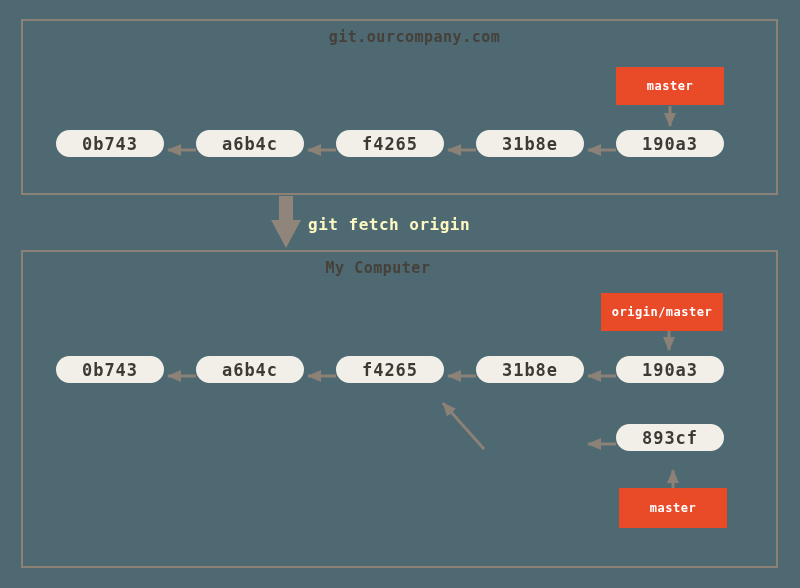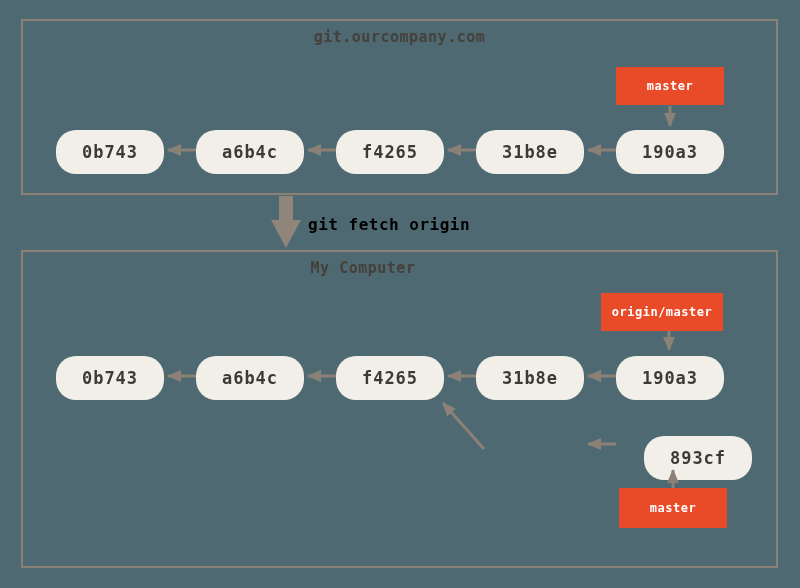--- a/index.html
+++ b/index.html
@@ -8,35 +8,35 @@
     background:#4e6971;
     font-family:"DejaVu Sans Mono","Liberation Mono",monospace;
   }
   .stage{position:absolute;left:0;top:0;width:800px;height:588px;}
   .box{
     position:absolute;box-sizing:border-box;
     border:2px solid #8b8177;background:transparent;
   }
   .box-title{
     position:absolute;text-align:center;
-    color:#46403a;font-weight:bold;font-size:15px;letter-spacing:0.5px;
+    color:#46403a;font-weight:bold;font-size:15px;letter-spacing:0.5px;padding-left:15px;
   }
   .node{
-    position:absolute;width:108px;height:44px;border-radius:20px;
+    position:absolute;width:108px;height:27px;border-radius:20px;
     background:#f2efe9;color:#3e3933;
     display:flex;align-items:center;justify-content:center;
     font-size:17px;font-weight:bold;letter-spacing:1px;
   }
   .ref{
     position:absolute;background:#e94a28;color:#ffffff;
     display:flex;align-items:center;justify-content:center;
     font-size:12px;font-weight:bold;letter-spacing:0.5px;
   }
   .cmd{
-    position:absolute;color:#000000;font-weight:bold;
+    position:absolute;color:#fef9c3;font-weight:bold;
     font-size:16px;letter-spacing:0.5px;
   }
   svg.overlay{position:absolute;left:0;top:0;width:800px;height:588px;pointer-events:none;}
 </style>
 </head>
 <body>
 
 <div class="stage">
 
   <div class="box" style="left:21px;top:19px;width:757px;height:176px;"></div>
@@ -56,21 +56,21 @@
   <div class="box-title" style="left:21px;top:259px;width:684px;">My Computer</div>
 
   <div class="ref" style="left:601px;top:293px;width:122px;height:38px;">origin/master</div>
 
   <div class="node" style="left:56px;top:356px;">0b743</div>
   <div class="node" style="left:196px;top:356px;">a6b4c</div>
   <div class="node" style="left:336px;top:356px;">f4265</div>
   <div class="node" style="left:476px;top:356px;">31b8e</div>
   <div class="node" style="left:616px;top:356px;">190a3</div>
 
-  <div class="node" style="left:644px;top:424px;margin-top:12px;">893cf</div>
+  <div class="node" style="left:616px;top:424px;">893cf</div>
 
   <div class="ref" style="left:619px;top:488px;width:108px;height:40px;">master</div>
 
   <svg class="overlay" viewBox="0 0 800 588">
     <defs>
       <marker id="ah" markerUnits="userSpaceOnUse" markerWidth="14" markerHeight="12" refX="13" refY="6" orient="auto">
         <path d="M0,0 L14,6 L0,12 Z" fill="#8b8177"></path>
       </marker>
     </defs>
 

